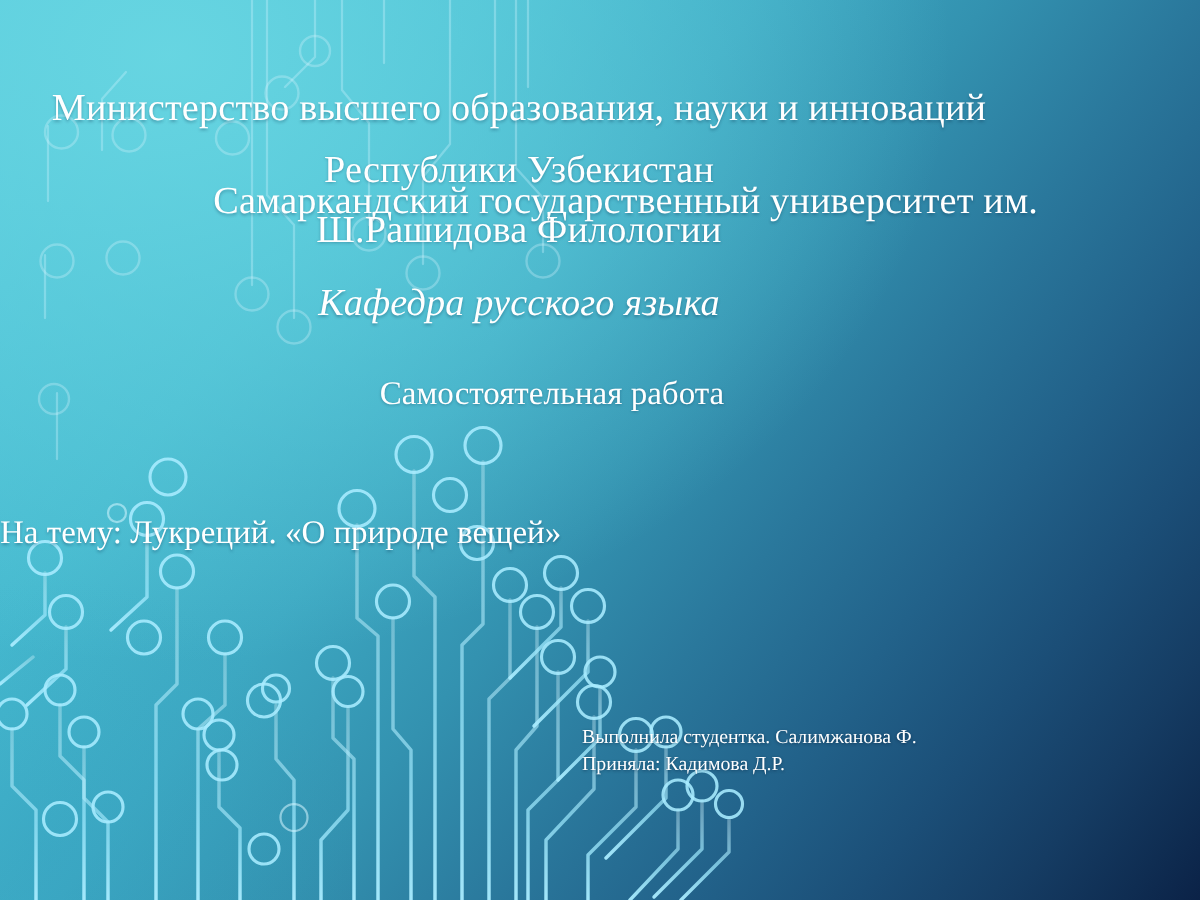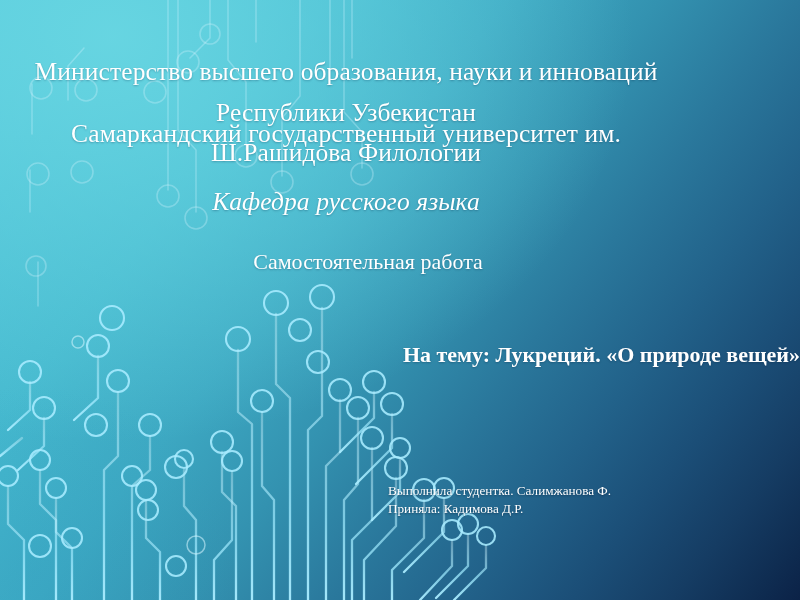--- a/index.html
+++ b/index.html
@@ -68,45 +68,44 @@
     font-size: 22px;
     line-height: 28px;
     text-shadow: 0 1px 2px rgba(8,40,70,0.30);
     white-space: nowrap;
   }
 
   .topic {
     position: absolute;
     left: 0;
     width: 800px;
-    text-align: right;
+    text-align: left;
     color: #ffffff;
     font-size: 22px;
     line-height: 28px;
     text-shadow: 0 1px 2px rgba(8,40,70,0.32);
     white-space: nowrap;
-    font-weight: bold;
   }
 
   .credits {
     position: absolute;
     left: 388px;
     width: 380px;
     text-align: left;
     color: #ffffff;
     font-size: 13.2px;
     line-height: 18.5px;
     text-shadow: 0 1px 2px rgba(5,25,48,0.45);
     white-space: nowrap;
   }
 
   
   #hl-0 { top: 56px; }
   #hl-1 { top: 97px; }
-  #hl-2 { top: 118px; }
+  #hl-2 { top: 118px; text-align: right; }
   #hl-3 { top: 137px; }
   #hl-4 { top: 186px; font-style: italic; }
 
   #work-type { top: 248px; }
   #topic-line { top: 341px; }
 
   #credit-0 { top: 482px; }
   #credit-1 { top: 500px; }
 </style>
 </head>

